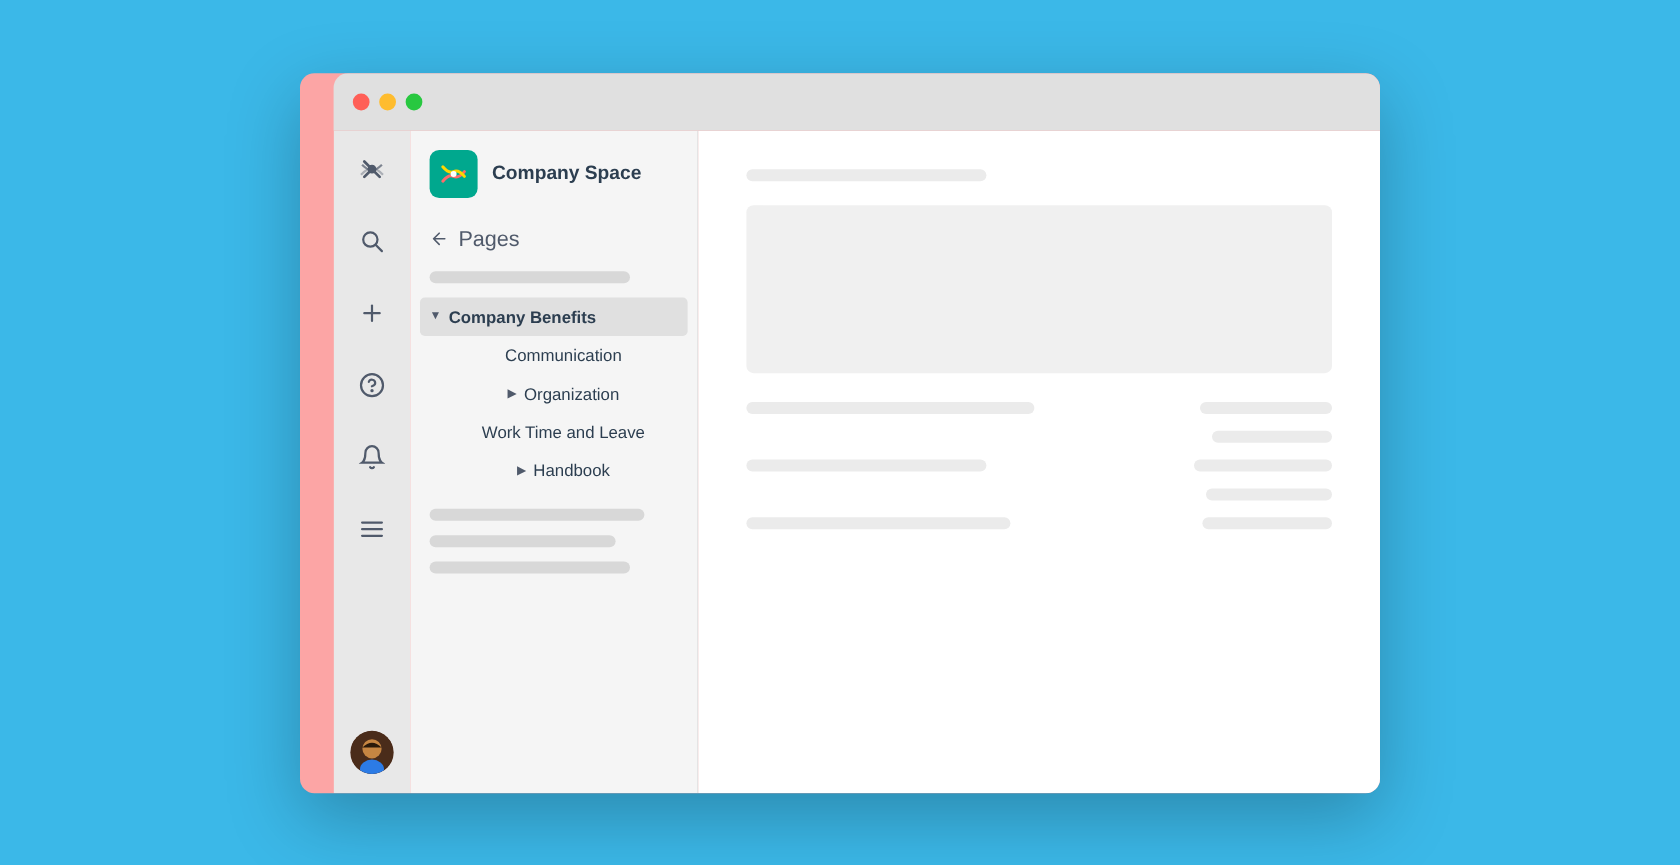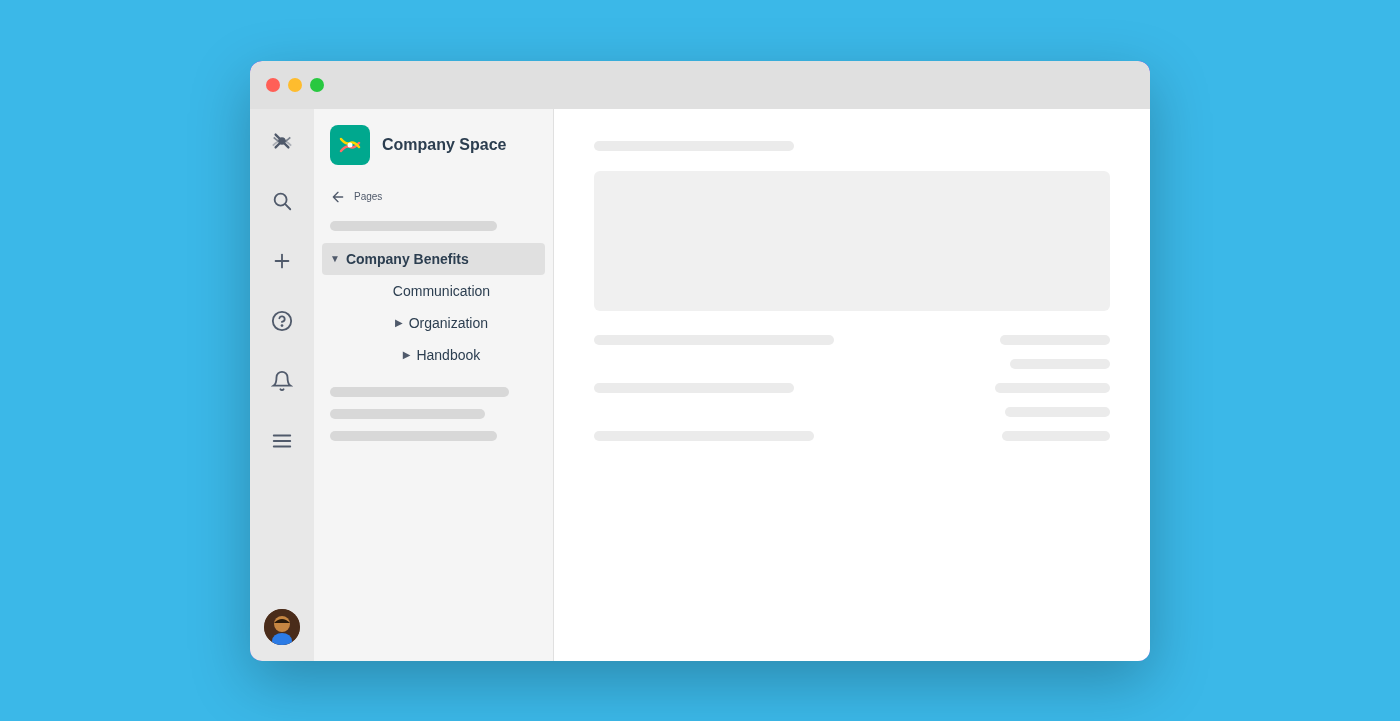--- a/index.html
+++ b/index.html
@@ -10,26 +10,27 @@
       align-items: center;
       justify-content: center;
       width: 1400px;
       height: 721px;
       font-family: -apple-system, BlinkMacSystemFont, 'Segoe UI', sans-serif;
     }
 
     .window {
       width: 900px;
       height: 600px;
-      background: #8b5cf6;
+      background: #fca5a5;
       border-radius: 12px;
       overflow: hidden;
       box-shadow: 0 20px 60px rgba(0,0,0,0.25);
       display: flex;
       flex-direction: column;
+      padding-left: 28px;
     }
 
     .titlebar {
       background: #e0e0e0;
       height: 48px;
       display: flex;
       align-items: center;
       padding: 0 16px;
       flex-shrink: 0;
       border-radius: 12px 12px 0 0;
@@ -147,21 +148,21 @@
       font-weight: 600;
       color: #2c3e50;
     }
 
     .pages-nav {
       display: flex;
       align-items: center;
       gap: 8px;
       padding: 8px 16px;
       color: #505a6b;
-      font-size: 10px;
+      font-size: 18px;
       cursor: pointer;
     }
 
     .pages-nav svg {
       width: 16px;
       height: 16px;
       stroke: #505a6b;
       fill: none;
       stroke-width: 2;
     }
@@ -347,20 +348,23 @@
 
       <div class="nav-item sub">
         <span>Communication</span>
       </div>
 
       <div class="nav-item sub">
         <span class="chevron">▶</span>
         <span>Organization</span>
       </div>
 
+      <div class="nav-item sub">
+        <span>Work Time and Leave</span>
+      </div>
 
       <div class="nav-item sub">
         <span class="chevron">▶</span>
         <span>Handbook</span>
       </div>
 
       <div style="height:16px;"></div>
 
       <div class="skeleton-line" style="width:75%;"></div>
       <div class="skeleton-line" style="width:65%;"></div>

